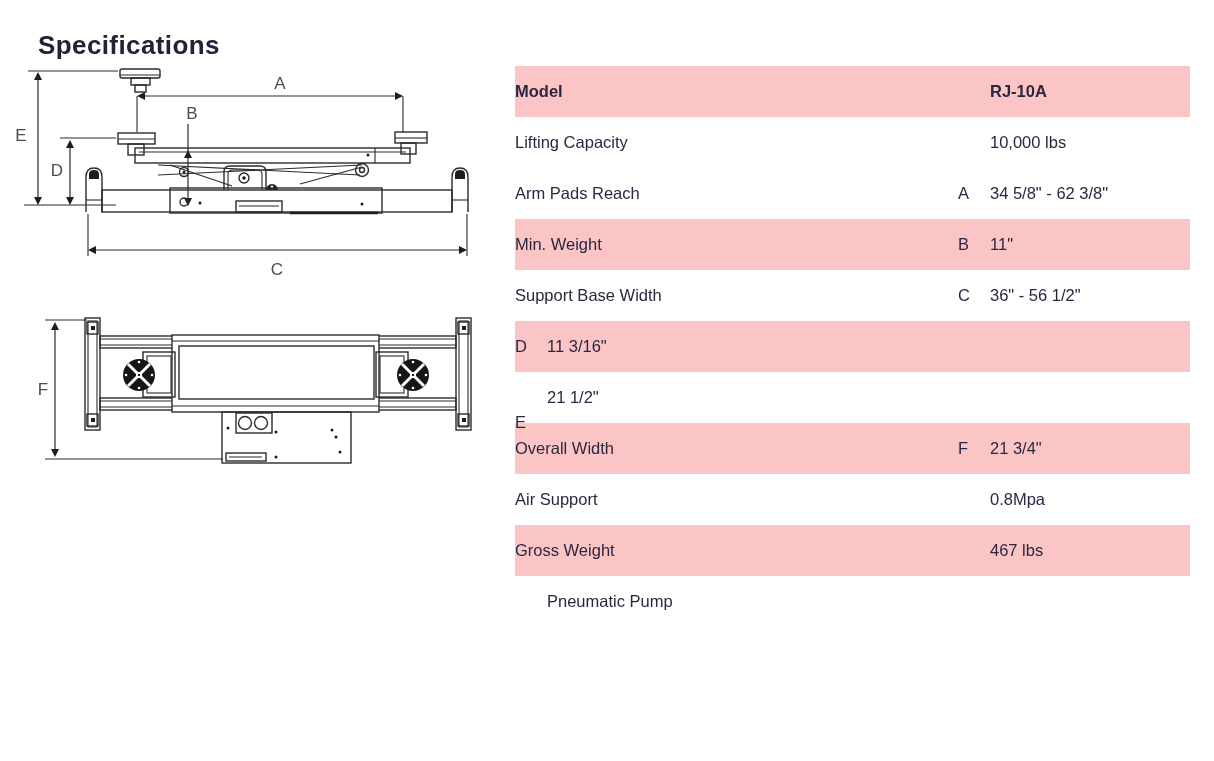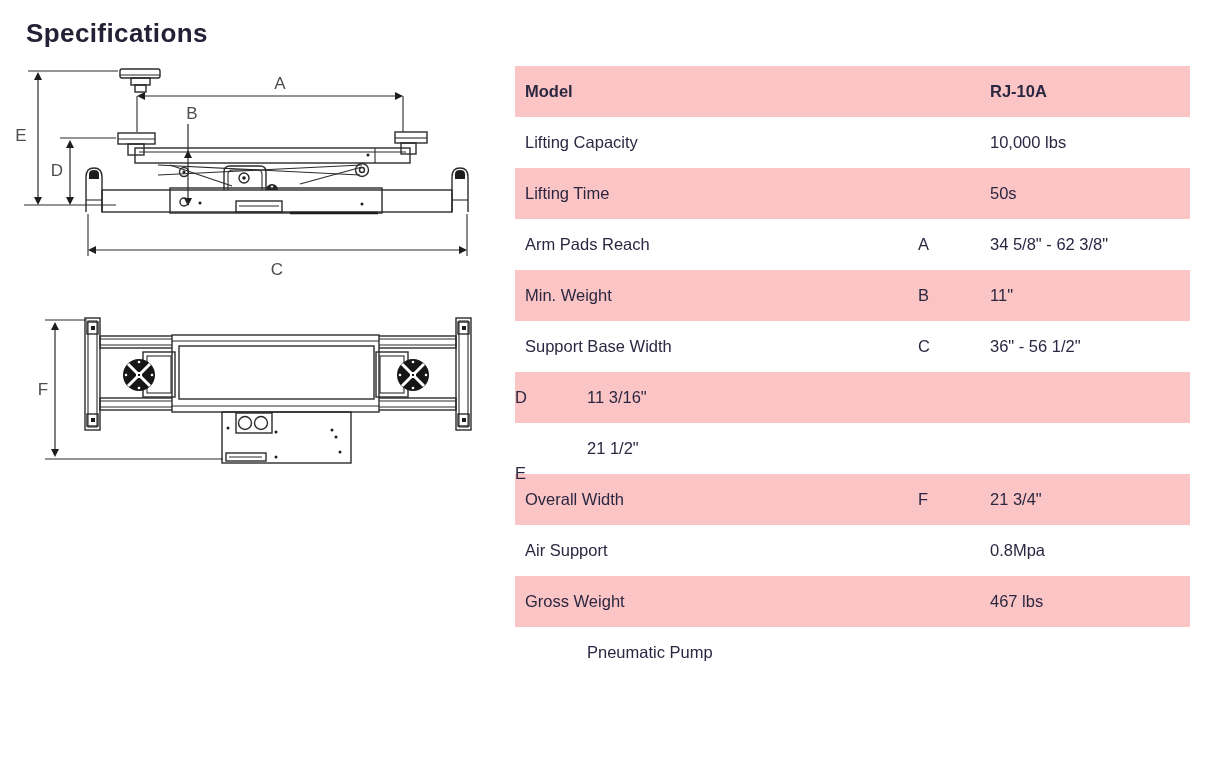--- a/index.html
+++ b/index.html
@@ -2,44 +2,44 @@
 <html><head>
 <meta charset="utf-8">
 <style>
   html,body { margin:0; padding:0; background:#ffffff; }
   .page {
     position:relative; width:1214px; height:761px; background:#ffffff;
     font-family:"Liberation Sans","DejaVu Sans",sans-serif; overflow:hidden;
     color:#2b2741;
   }
   .page-title {
-    position:absolute; left:22px; top:14px; margin:4px;
+    position:absolute; left:22px; top:14px; margin:16px;
     font-size:26px; font-weight:800; letter-spacing:0.4px; color:#232135;
   }
   
   .diagram { position:absolute; }
   .diagram-side { left:10px; top:62px; }
   .diagram-top  { left:10px; top:300px; }
   svg .ln   { stroke:#2b2b2b; stroke-width:1.4; fill:none; }
   svg .thin { stroke:#2b2b2b; stroke-width:1.1; fill:none; }
   svg .fil  { fill:#1d1d1d; stroke:none; }
   svg .dim  { stroke:#2b2b2b; stroke-width:1.2; fill:none; }
   svg .ah   { fill:#1d1d1d; stroke:none; }
   svg text.dim-label {
     font-family:"Liberation Sans","DejaVu Sans",sans-serif;
     font-size:17px; fill:#4d4d4d;
   }
   
   .spec-table { position:absolute; left:515px; top:66px; width:675px; }
   .row { display:flex; align-items:center; height:51px; font-size:16.5px; color:#2b2741; }
   .row.pink { background:#fcc5c5; }
   .row.head { font-weight:700; }
-  .row .lbl { flex:1 1 auto; padding-left:10px; }
+  .row .lbl { flex:1 1 auto; padding-left:0; }
   .row .ltr { flex:0 0 32px; }
-  .row .val { flex:0 0 200px;margin-left:40px; }
+  .row .val { flex:0 0 200px; }
   .row .ltr.straddle { transform:translateY(25px); }
 </style>
 </head>
 <body>
 
 <div class="page">
 
   <h1 class="page-title">Specifications</h1>
 
   <svg class="diagram diagram-side" width="480" height="230" viewBox="0 0 480 230">
@@ -222,25 +222,20 @@
     <div class="row pink head">
       <span class="lbl">Model</span>
       <span class="ltr"></span>
       <span class="val">RJ-10A</span>
     </div>
     <div class="row">
       <span class="lbl">Lifting Capacity</span>
       <span class="ltr"></span>
       <span class="val">10,000 lbs</span>
     </div>
-    <div class="row pink">
-      <span class="lbl">Lifting Time</span>
-      <span class="ltr"></span>
-      <span class="val">50s</span>
-    </div>
     <div class="row">
       <span class="lbl">Arm Pads Reach</span>
       <span class="ltr">A</span>
       <span class="val">34 5/8" - 62 3/8"</span>
     </div>
     <div class="row pink">
       <span class="lbl">Min. Weight</span>
       <span class="ltr">B</span>
       <span class="val">11"</span>
     </div>

